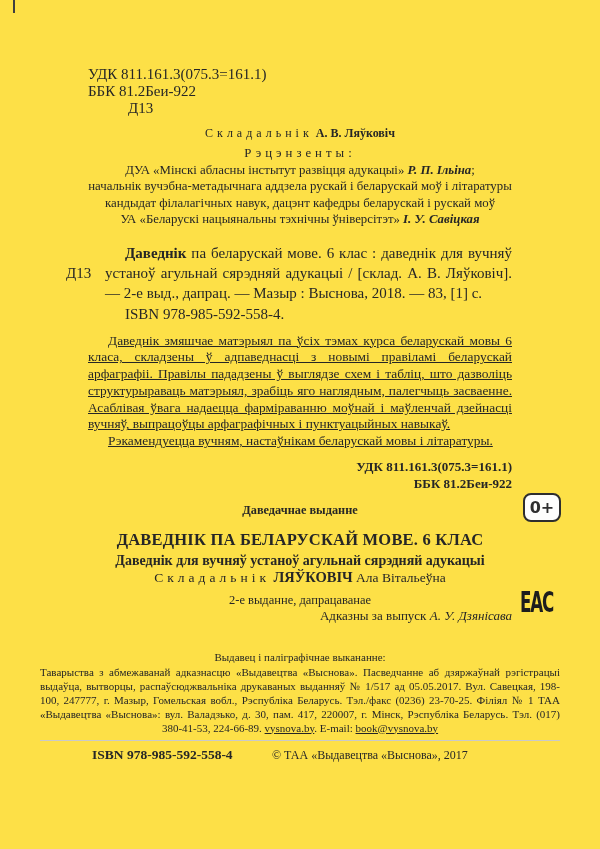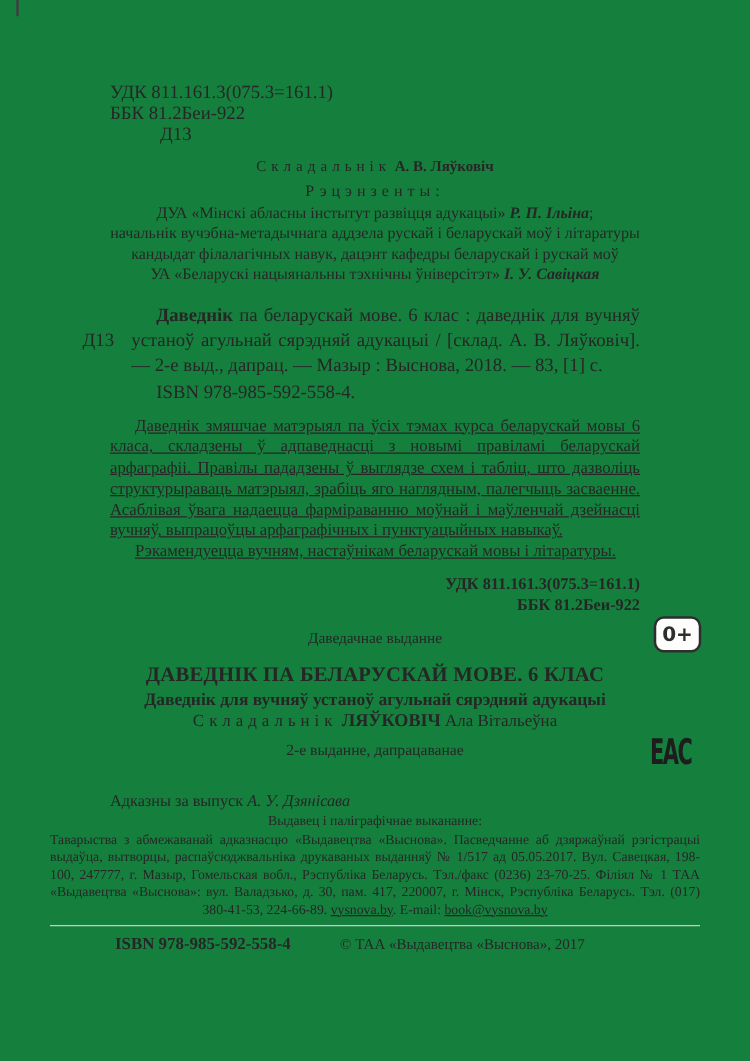--- a/index.html
+++ b/index.html
@@ -1,17 +1,17 @@
 <!DOCTYPE html>
 <html><head>
 <meta charset="utf-8">
 <style>
   html,body{margin:0;padding:0;background:#ffffff;}
   .page{
-    position:relative;width:600px;height:849px;background:#15803d;overflow:hidden;
+    position:relative;width:600px;height:849px;background:#fde047;overflow:hidden;
     font-family:"Liberation Serif", serif;color:#262626;
   }
   .artifact{position:absolute;left:13px;top:0;width:2px;height:13px;background:#3f3f3f;}
   .main{margin:0 88px;}
   
   .top-codes{padding-top:66px;font-size:15px;line-height:17px;}
   .top-codes .row{white-space:nowrap;}
   .top-codes .row.code{margin-left:40px;}
   
   .compiler-line{text-align:center;margin-top:9px;font-size:12px;}
@@ -26,34 +26,34 @@
   .catalog{position:relative;margin:15px 0 0 17px;font-size:15px;line-height:20px;text-align:justify;}
   .catalog .entry{margin:0;text-indent:20px;}
   .catalog .code{position:absolute;left:-39px;top:20px;text-indent:0;}
   .catalog .isbn{text-indent:20px;margin-top:1px;text-align:left;}
   
   .annotation{margin-top:9px;font-size:13.4px;line-height:16.8px;text-align:justify;}
   .annotation p{margin:0;text-indent:20px;text-decoration:underline;}
   
   .codes-right{margin-top:9px;text-align:right;font-weight:bold;font-size:13px;line-height:16.5px;}
   
-  .kind{margin-top:11px;text-align:center;font-size:12.3px;}
+  .kind{margin-top:11px;text-align:center;font-size:12.3px;font-weight:bold;}
   .audience{margin-top:5px;text-align:center;font-size:13.5px;}
   .title{margin-top:12px;text-align:center;font-weight:bold;font-size:16.5px;letter-spacing:.2px;}
   .subtitle{margin-top:3px;text-align:center;font-weight:bold;font-size:14px;}
   .age-badge{
     position:absolute;left:523px;top:493px;width:38px;height:29px;
     border:2.5px solid #2e2e2e;border-radius:8px;box-sizing:border-box;
     display:flex;align-items:center;justify-content:center;
     font-family:"DejaVu Sans",sans-serif;font-weight:bold;font-size:16px;color:#2e2e2e;background:#fdfdfc;
   }
   .compiler2{text-align:center;font-size:13.5px;}
   .compiler2 .surname{font-weight:bold;font-size:14.5px;}
   .edition-note{margin-top:7px;text-align:center;font-size:12.5px;}
-  .responsible{margin-top:25px;text-align:left;font-size:13px;}
+  .responsible{text-align:right;font-size:13px;}
   .eac{
     position:absolute;left:520px;top:586px;width:40px;height:32px;
     font-family:"DejaVu Sans",sans-serif;font-weight:bold;font-size:27px;color:#1d1d1d;
     transform:scale(0.62,1.05);transform-origin:left top;letter-spacing:-2px;line-height:32px;
   }
   
   .imprint{position:absolute;left:40px;top:651px;width:520px;font-size:11px;line-height:13.9px;}
   .imprint .hdr{text-align:center;}
   .imprint .body{text-align:justify;text-align-last:center;margin-top:1px;}
   .imprint a{color:#262626;}

